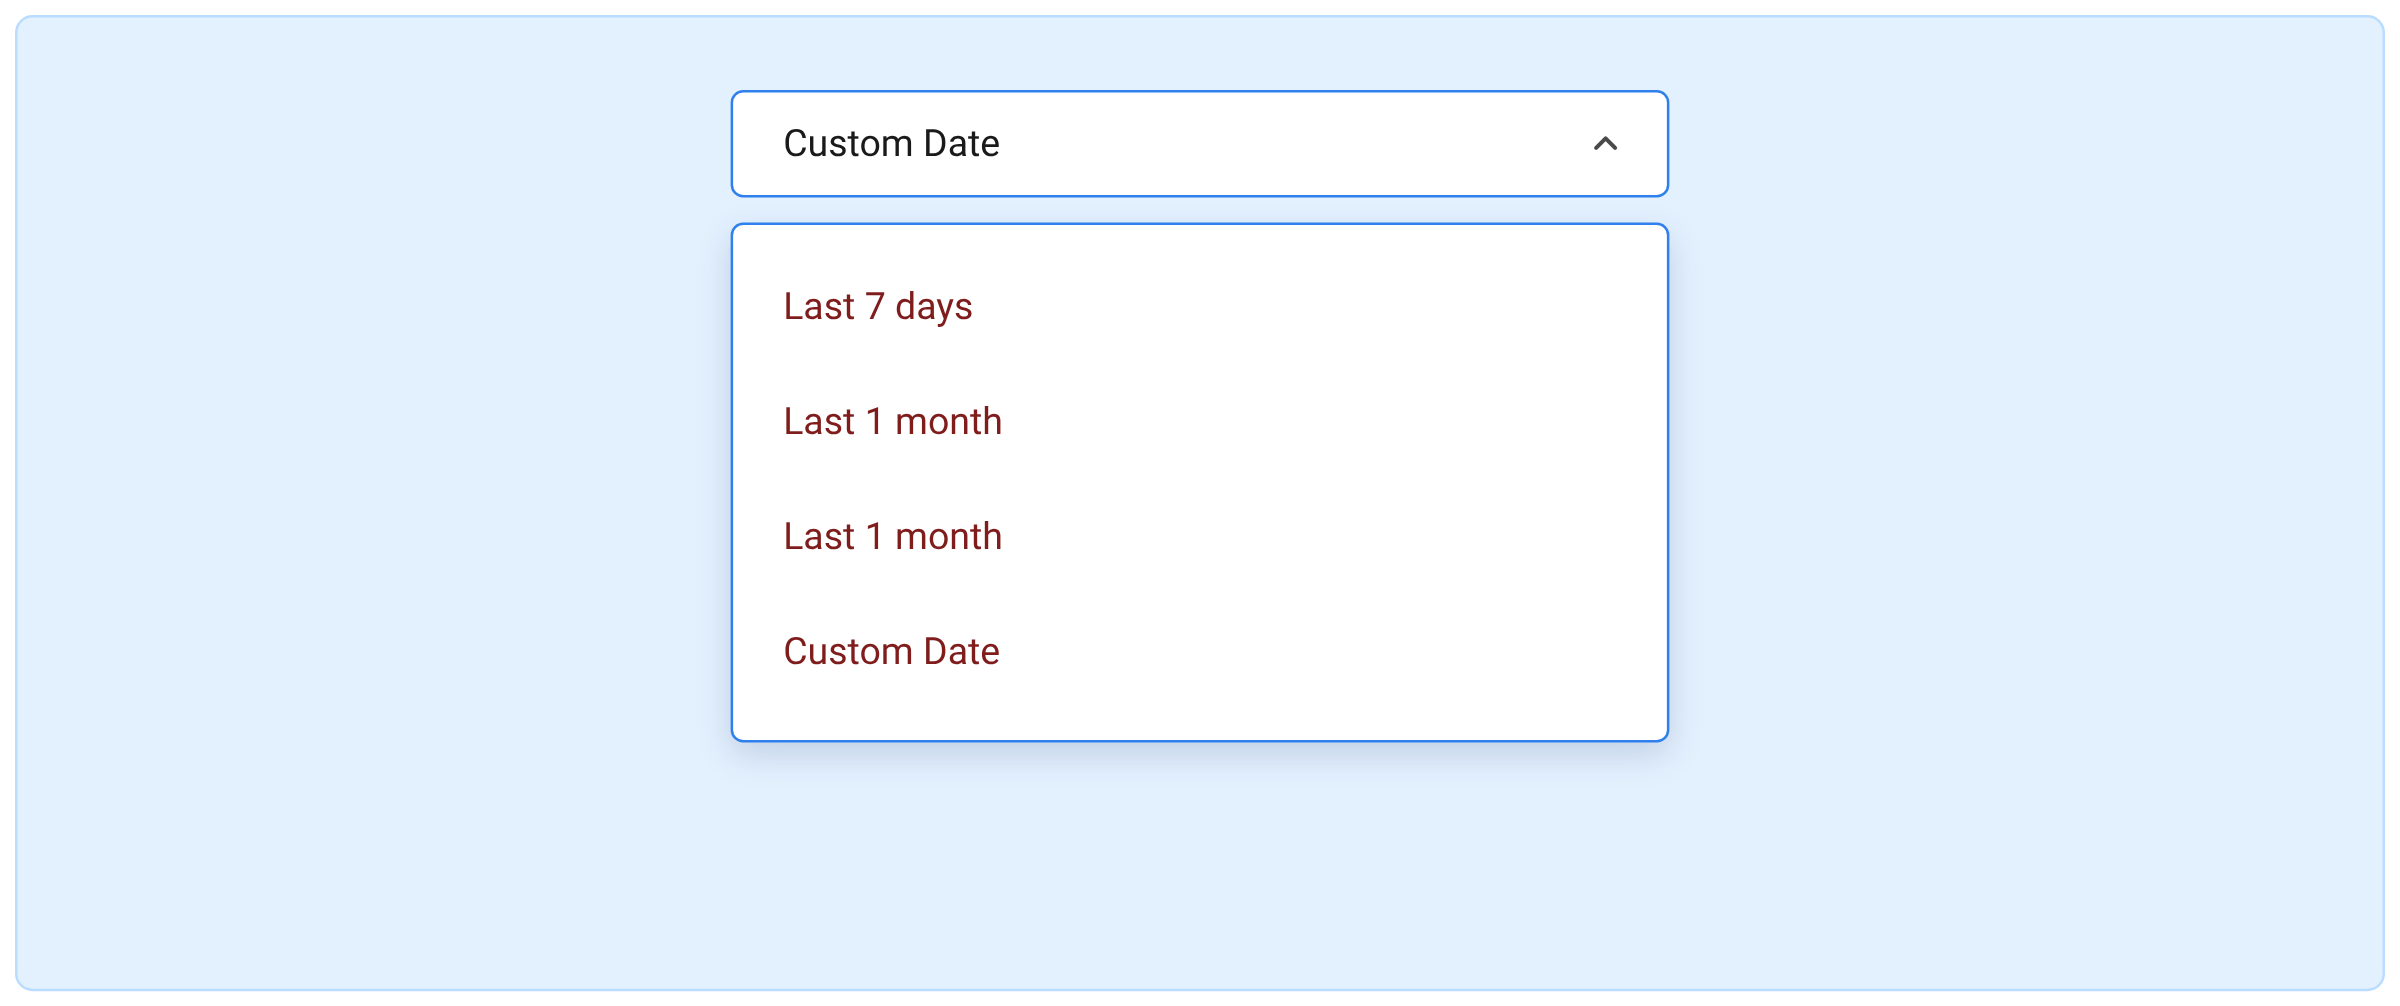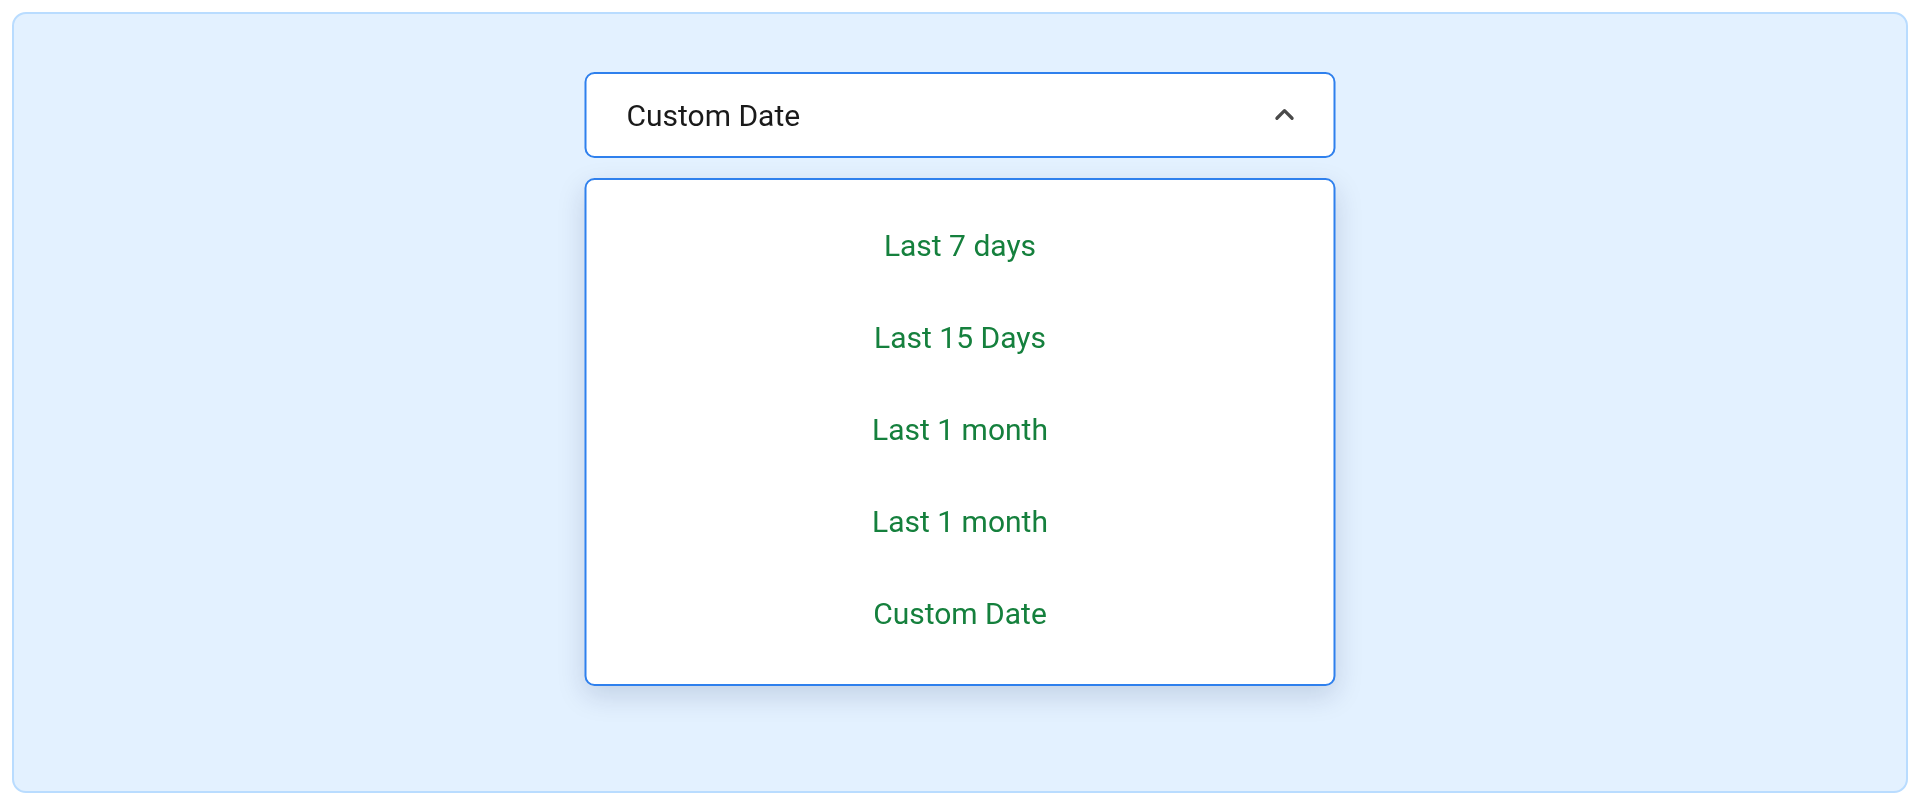--- a/index.html
+++ b/index.html
@@ -65,25 +65,24 @@
       background: #ffffff;
       border: 2px solid #2f80ed;
       border-radius: 10px;
       padding: 20px 0 24px 0;
       box-shadow: 0 10px 28px rgba(0, 30, 80, 0.15);
     }
 
     .dropdown-option {
       padding: 28px 40px;
       font-size: 30px;
-      color: #15803d;
+      color: #7f1d1d;
       font-weight: 400;
       cursor: pointer;
       line-height: 1.2;
-      text-align: center;
     }
   </style>
 </head>
 <body>
 
 <div class="panel">
   <div class="dropdown-wrapper">
 
     <div class="dropdown-trigger">
       <span class="dropdown-trigger-label">Custom Date</span>
@@ -92,23 +91,20 @@
           <polyline points="5 15 12 8 19 15"></polyline>
         </svg>
       </span>
     </div>
 
     <div class="dropdown-menu">
       <div class="dropdown-option">
         <span>Last 7 days</span>
       </div>
       <div class="dropdown-option">
-        <span>Last 15 Days</span>
-      </div>
-      <div class="dropdown-option">
         <span>Last 1 month</span>
       </div>
       <div class="dropdown-option">
         <span>Last 1 month</span>
       </div>
       <div class="dropdown-option">
         <span>Custom Date</span>
       </div>
     </div>
 

